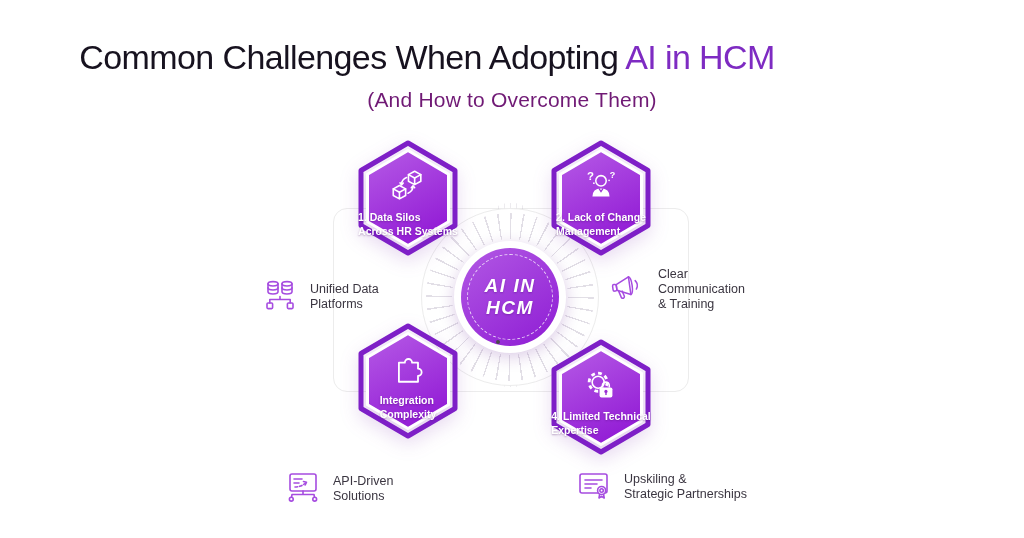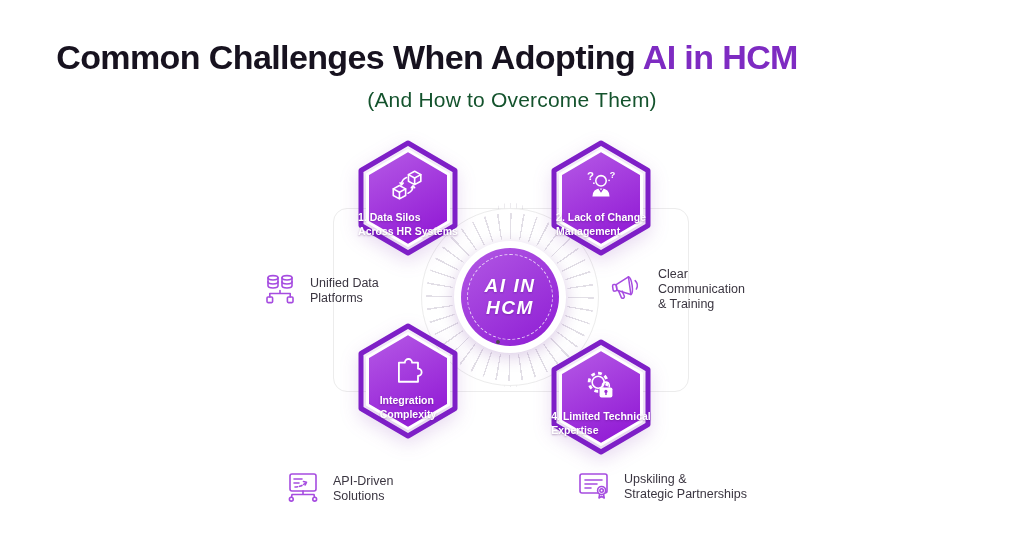--- a/index.html
+++ b/index.html
@@ -3,26 +3,26 @@
 <meta charset="utf-8">
 <style>
   html,body{margin:0;padding:0;background:#ffffff;}
   .canvas{
     position:relative;width:1024px;height:538px;background:#ffffff;overflow:hidden;
     font-family:"Liberation Sans",sans-serif;
   }
   
   .title{
     position:absolute;top:38px;left:0;width:854px;text-align:center;
-    font-size:34px;font-weight:700;letter-spacing:-0.6px;color:#17121f;
+    font-size:34px;font-weight:400;letter-spacing:-0.6px;color:#17121f;
   }
   .title .accent{color:#7e2bc2;}
   .subtitle{
     position:absolute;top:88px;left:0;width:1024px;text-align:center;
-    font-size:21px;font-weight:400;color:#14532d;letter-spacing:0.2px;
+    font-size:21px;font-weight:400;color:#701a75;letter-spacing:0.2px;
   }
   
   .panel{
     position:absolute;left:333px;top:208px;width:354px;height:182px;
     border:1px solid #ececec;border-radius:14px;z-index:0;background:#fff;
   }
   .deco-squiggle{
     position:absolute;z-index:0;opacity:.55;border-radius:45%;
     background:repeating-linear-gradient(90deg, rgba(160,150,170,.35) 0 1px, transparent 1px 6px);
   }
@@ -71,21 +71,21 @@
     color:#fff;font-weight:700;font-size:10.5px;line-height:1.3;
     text-shadow:0 1px 2px rgba(60,0,90,.35);
   }
   .hex1{left:356px;top:140px;}
   .hex2{left:549px;top:140px;}
   .hex3{left:356px;top:323px;}
   .hex4{left:549px;top:339px;}
   
   .sol{position:absolute;display:flex;align-items:center;gap:12px;z-index:2;}
   .sol .stext{font-size:12.5px;font-weight:500;color:#3a3540;line-height:1.18;}
-  .sol-left{left:262px;top:271px;}
+  .sol-left{left:262px;top:277px;}
   .sol-right{left:608px;top:267px;}
   .sol-bl{left:285px;top:469px;}
   .sol-br{left:576px;top:467px;justify-content:space-between;}
   svg text{font-family:"Liberation Sans",sans-serif;}
 </style>
 </head>
 <body>
 
 <div class="canvas">
 

